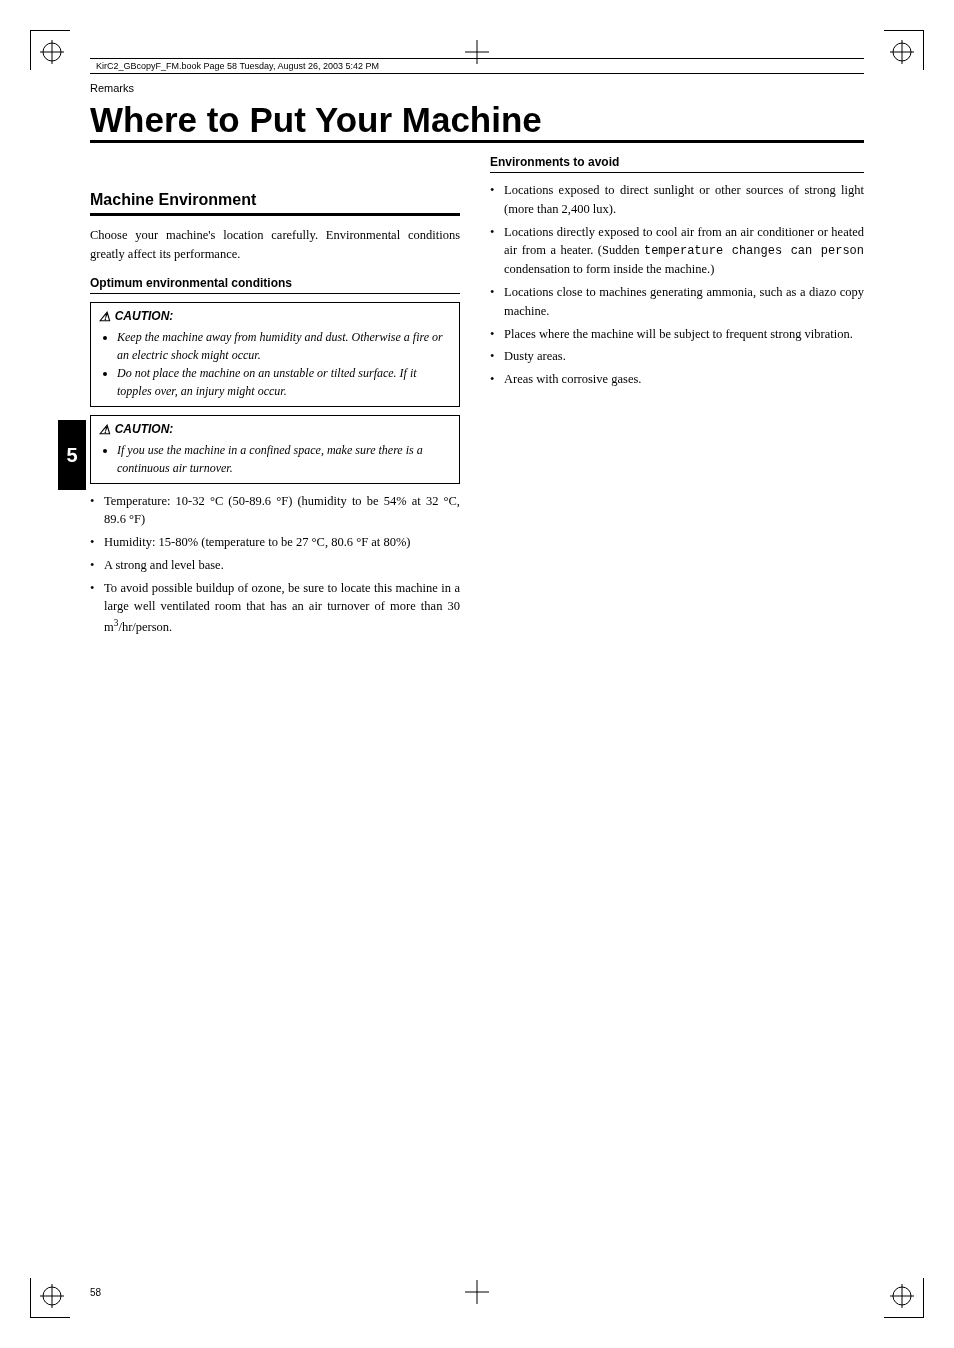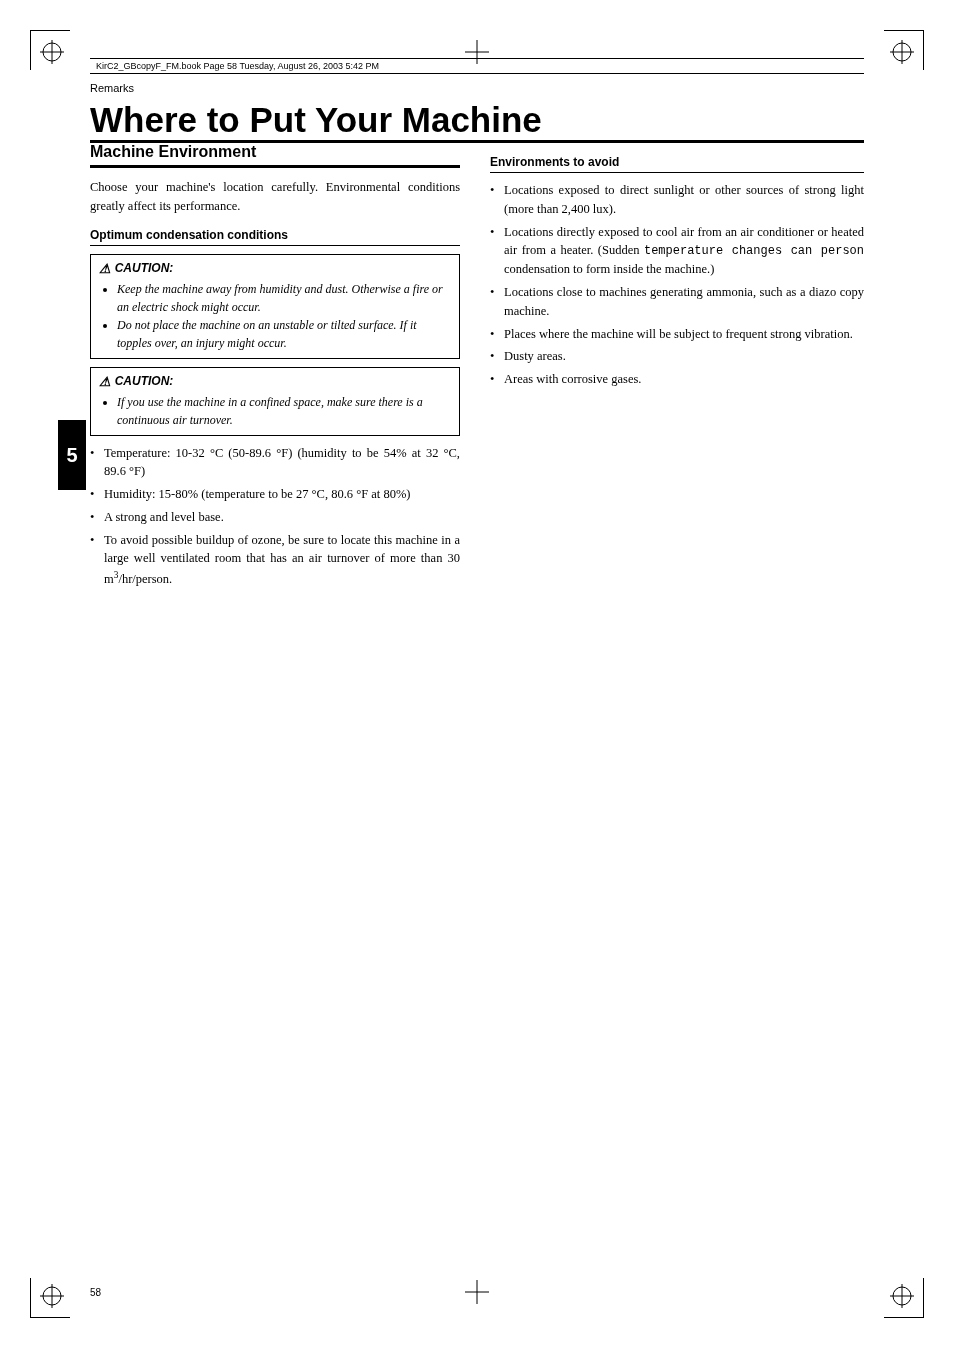--- a/index.html
+++ b/index.html
@@ -110,20 +110,21 @@
 
     
     .two-col {
       display: flex;
       gap: 30px;
     }
 
     .col-left {
       flex: 1;
       max-width: 370px;
+      margin-top: 48px;
     }
 
     .col-right {
       flex: 1;
     }
 
     
     .section-heading {
       font-size: 16px;
       font-weight: bold;
@@ -306,21 +307,21 @@
     <div class="page-title">Where to Put Your Machine</div>
 
     <div class="two-col">
 
       <div class="col-left">
 
         <div class="section-heading">Machine Environment</div>
 
         <p class="body-text">Choose your machine's location carefully. Environmental conditions greatly affect its performance.</p>
 
-        <div class="sub-heading">Optimum condensation conditions</div>
+        <div class="sub-heading">Optimum environmental conditions</div>
 
         <div class="caution-box">
           <div class="caution-label">
             <span class="warning-icon">⚠</span>
             <span>CAUTION:</span>
           </div>
           <ul class="caution-items">
             <li>Keep the machine away from humidity and dust. Otherwise a fire or an electric shock might occur.</li>
             <li>Do not place the machine on an unstable or tilted surface. If it topples over, an injury might occur.</li>
           </ul>

